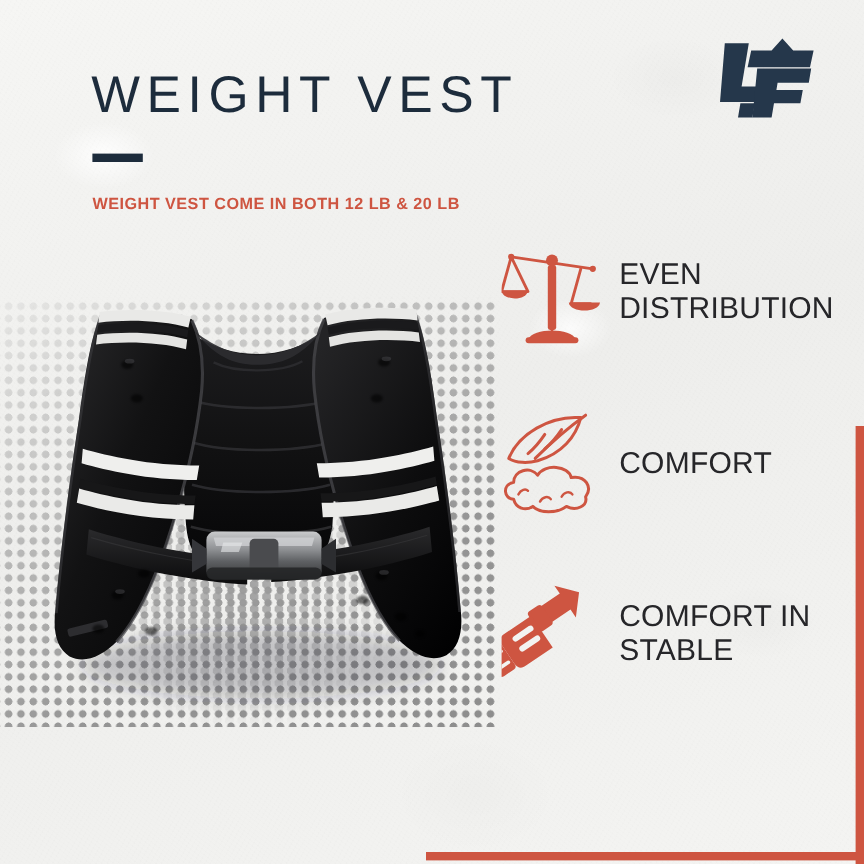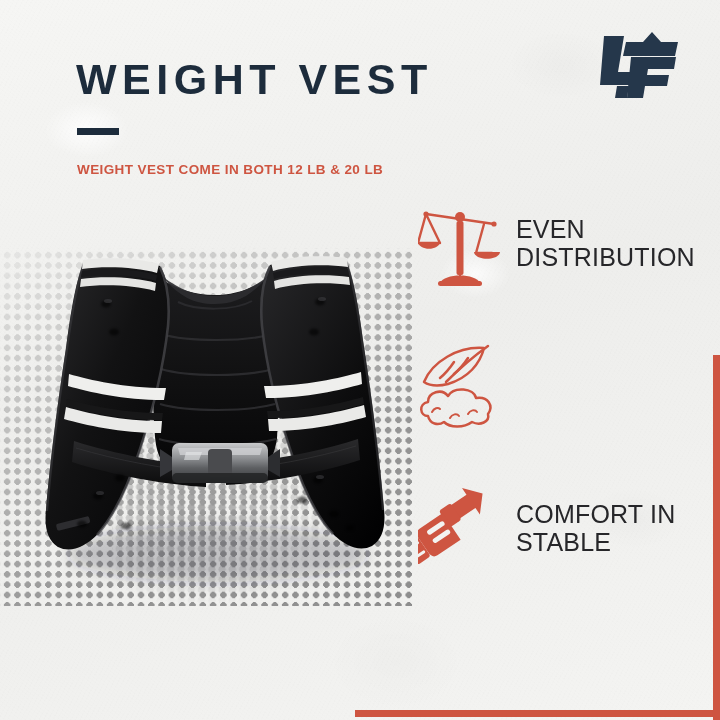--- a/index.html
+++ b/index.html
@@ -28,21 +28,21 @@
   .paper-grain{
     position:absolute;inset:0;pointer-events:none;opacity:.5;
     background-image:
       repeating-linear-gradient(37deg, rgba(0,0,0,.012) 0 1px, rgba(0,0,0,0) 1px 3px),
       repeating-linear-gradient(118deg, rgba(0,0,0,.010) 0 1px, rgba(0,0,0,0) 1px 4px);
   }
 
   
   .title{
     position:absolute;left:76px;top:58px;
-    font-size:43px;font-weight:700;letter-spacing:5.5px;
+    font-size:43px;font-weight:400;letter-spacing:5.5px;
     color:#1d2c3c;line-height:1;white-space:nowrap;
   }
   .title-rule{
     position:absolute;left:77px;top:128px;width:42px;height:7px;
     background:#1d2c3c;
   }
   .subtitle{
     position:absolute;left:77px;top:162px;
     font-size:13.5px;font-weight:700;letter-spacing:.4px;
     color:#ce5541;white-space:nowrap;
@@ -344,20 +344,21 @@
                      C72 82 62 86 54 82
                      C46 88 32 88 26 82
                      C20 86 12 84 10 76 Z"></path>
 
             <path d="M14 72 C16 68 20 67 22 69" stroke-width="2"></path>
             <path d="M32 78 C34 74 39 73 41 76" stroke-width="2"></path>
             <path d="M50 74 C52 70 57 69 59 72" stroke-width="2"></path>
           </g>
         </svg>
       </div>
+      <div class="feature-label">COMFORT</div>
     </div>
 
     <div class="feature" id="feature-2">
       <div class="feature-icon">
         <svg width="84" height="92" viewBox="0 0 84 92" xmlns="http://www.w3.org/2000/svg">
           <g transform="rotate(-34 42 46)" fill="#ce5541">
 
             <path d="M40 22 L66 22 L66 14 L80 30 L66 46 L66 38 L40 38 Z"></path>
             <rect x="34" y="20" width="14" height="20" rx="3"></rect>
 

